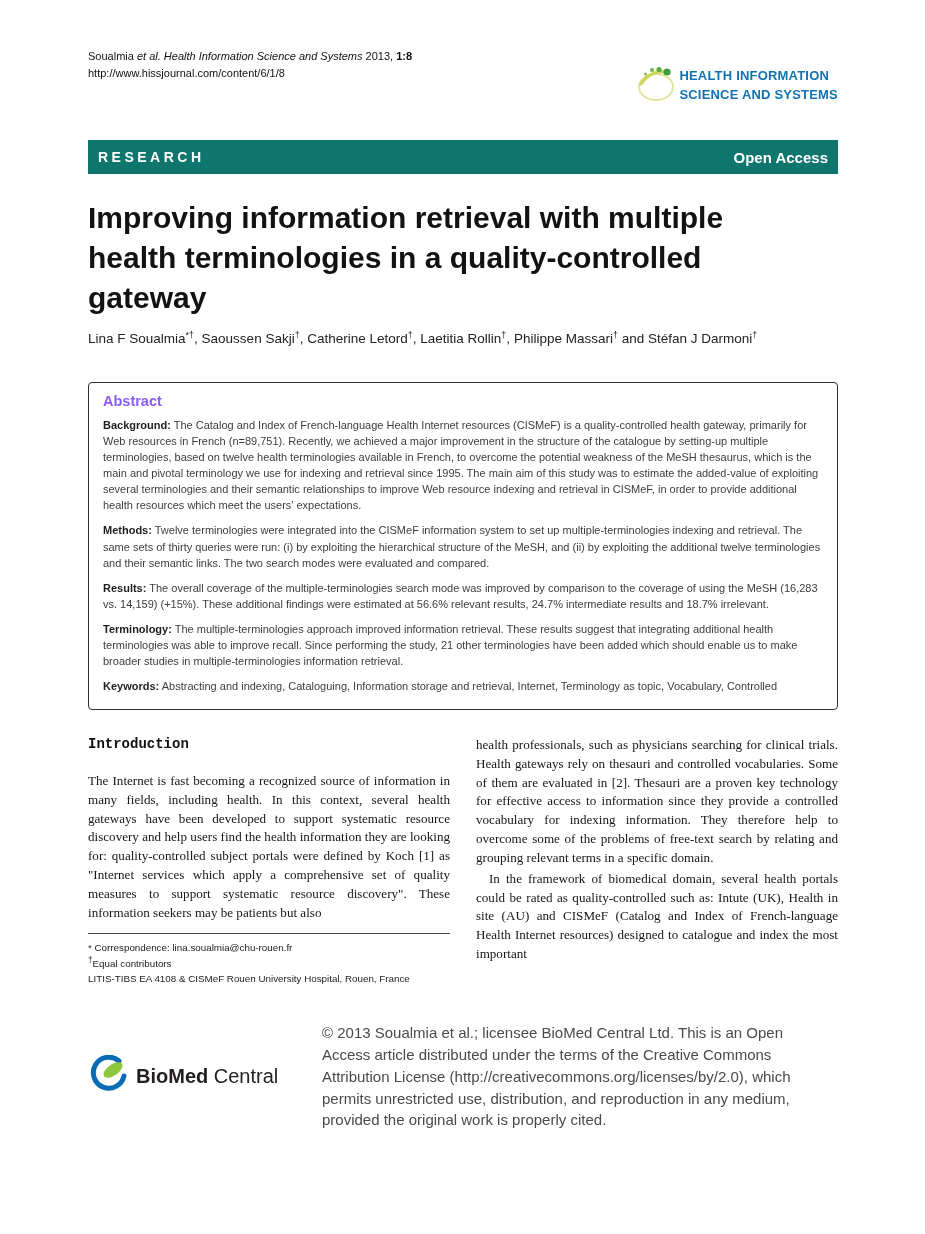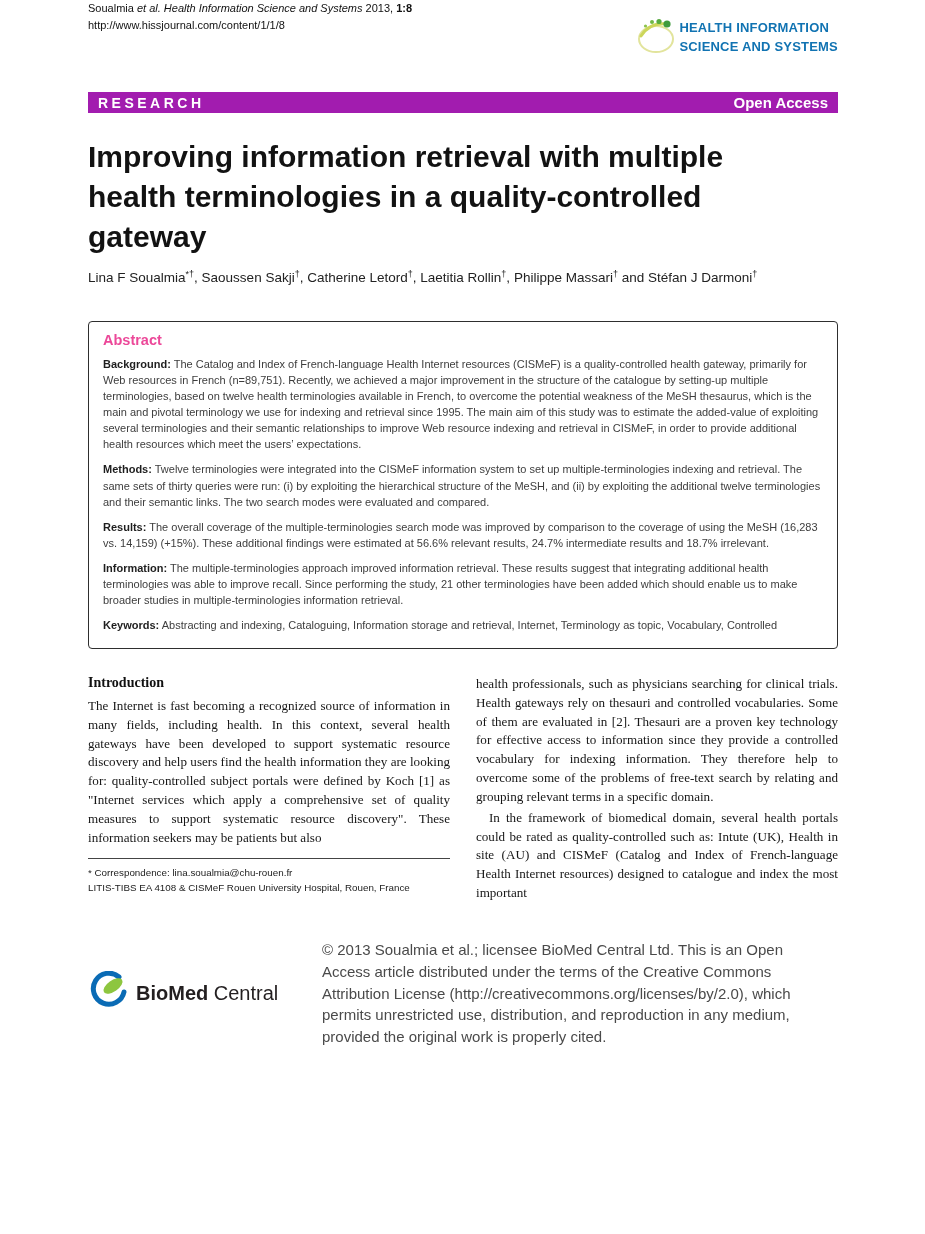--- a/index.html
+++ b/index.html
@@ -4,51 +4,51 @@
 <style>
   * { box-sizing: border-box; }
   html, body { margin: 0; padding: 0; }
   body {
     width: 925px; height: 1234px;
     background: #ffffff;
     font-family: "Liberation Sans", sans-serif;
     color: #1a1a1a;
   }
   .page { position: relative; width: 925px; height: 1234px; overflow: hidden; background:#fff; }
-  .content { width: 750px; margin-left: 88px; }
+  .content { width: 750px; margin-left: 88px; padding-top: 48px; }
 
   
   .header { display: flex; justify-content: space-between; align-items: flex-start; min-height: 92px; }
   .citation { font-size: 11px; line-height: 1.5; color: #111; }
   .cit-url { font-size: 11px; color: #111; }
   .brand { display: flex; align-items: center; margin-top: 14px; }
   .brand-text { color: #1173b2; font-weight: bold; font-size: 13px; line-height: 1.45; letter-spacing: 0.2px; }
 
   
-  .banner { background: #a21caf; color: #fff; height: 21px; display: flex; align-items: center;
+  .banner { background: #0f766e; color: #fff; height: 34px; display: flex; align-items: center;
             justify-content: space-between; padding: 0 10px; font-weight: bold; }
   .banner-left { font-size: 14px; letter-spacing: 3.5px; }
   .banner-right { font-size: 15px; }
 
   
   h1.title { margin: 24px 0 0; font-size: 30px; line-height: 1.33; font-weight: 700; color: #121212; width: 700px; }
   .authors { margin-top: 12px; font-size: 13.5px; color: #222; }
   .authors sup { font-size: 9px; }
 
   
   .abstract { margin-top: 36px; border: 1px solid #2e2e2e; border-radius: 4px; padding: 10px 14px 13px; }
-  .abstract h2 { margin: 0 0 8px; font-size: 14.5px; color: #ec4899; }
+  .abstract h2 { margin: 0 0 8px; font-size: 14.5px; color: #8b5cf6; }
   .abs-p { margin: 0 0 9px; font-size: 11px; line-height: 1.46; color: #3d3d3d; }
   .abs-p:last-child { margin-bottom: 2px; }
   .abs-p b { color: #1e1e1e; }
 
   
   .columns { display: flex; gap: 26px; margin-top: 26px; font-family: "Liberation Serif", serif; }
   .col { width: 362px; }
-  h3.section { margin: 0 0 6px; font-size: 14px; font-weight: bold; color: #111; font-family: Liberation Serif, serif; }
+  h3.section { margin: 0 0 20px; font-size: 14px; font-weight: bold; color: #111; font-family: Liberation Mono, monospace; }
   .body-p { margin: 0; font-size: 13.1px; line-height: 1.44; text-align: justify; color: #161616; }
   .body-p.indent { text-indent: 13px; margin-top: 2px; }
 
   
   .footnotes { margin-top: 10px; border-top: 1px solid #444; padding-top: 6px;
                font-family: "Liberation Sans", sans-serif; font-size: 9.8px; line-height: 1.55; color: #222; }
   .footnotes .email { color: #222; }
 
   
   .footer { display: flex; align-items: center; gap: 28px; margin-top: 20px; }
@@ -60,21 +60,21 @@
 <body>
 
 <div class="page">
   <div class="content">
 
     <div class="header">
       <div class="citation">
         <div>
           <span>Soualmia </span><i>et al. Health Information Science and Systems </i><span>2013, </span><b>1:8</b>
         </div>
-        <div class="cit-url">http://www.hissjournal.com/content/1/1/8</div>
+        <div class="cit-url">http://www.hissjournal.com/content/6/1/8</div>
       </div>
       <div class="brand">
         <span>
           <svg width="46" height="44" viewBox="0 0 46 44" aria-hidden="true">
             <ellipse cx="23" cy="25" rx="17" ry="13" fill="none" stroke="#e2e49c" stroke-width="2"></ellipse>
             <path d="M8 22 Q 17 8 34 10" fill="none" stroke="#ccd65a" stroke-width="3" stroke-linecap="round"></path>
             <circle cx="34" cy="10" r="3.6" fill="#3f9b3c"></circle>
             <circle cx="26" cy="7.5" r="2.6" fill="#57ab3e"></circle>
             <circle cx="19" cy="8" r="2" fill="#6fb844"></circle>
             <circle cx="12.5" cy="12" r="1.6" fill="#8cc34b"></circle>
@@ -103,33 +103,34 @@
       <p class="abs-p">
         <b>Background:</b> <span>The Catalog and Index of French-language Health Internet resources (CISMeF) is a quality-controlled health gateway, primarily for Web resources in French (n=89,751). Recently, we achieved a major improvement in the structure of the catalogue by setting-up multiple terminologies, based on twelve health terminologies available in French, to overcome the potential weakness of the MeSH thesaurus, which is the main and pivotal terminology we use for indexing and retrieval since 1995. The main aim of this study was to estimate the added-value of exploiting several terminologies and their semantic relationships to improve Web resource indexing and retrieval in CISMeF, in order to provide additional health resources which meet the users’ expectations.</span>
       </p>
       <p class="abs-p">
         <b>Methods:</b> <span>Twelve terminologies were integrated into the CISMeF information system to set up multiple-terminologies indexing and retrieval. The same sets of thirty queries were run: (i) by exploiting the hierarchical structure of the MeSH, and (ii) by exploiting the additional twelve terminologies and their semantic links. The two search modes were evaluated and compared.</span>
       </p>
       <p class="abs-p">
         <b>Results:</b> <span>The overall coverage of the multiple-terminologies search mode was improved by comparison to the coverage of using the MeSH (16,283 vs. 14,159) (+15%). These additional findings were estimated at 56.6% relevant results, 24.7% intermediate results and 18.7% irrelevant.</span>
       </p>
       <p class="abs-p">
-        <b>Information:</b> <span>The multiple-terminologies approach improved information retrieval. These results suggest that integrating additional health terminologies was able to improve recall. Since performing the study, 21 other terminologies have been added which should enable us to make broader studies in multiple-terminologies information retrieval.</span>
+        <b>Terminology:</b> <span>The multiple-terminologies approach improved information retrieval. These results suggest that integrating additional health terminologies was able to improve recall. Since performing the study, 21 other terminologies have been added which should enable us to make broader studies in multiple-terminologies information retrieval.</span>
       </p>
       <p class="abs-p">
         <b>Keywords:</b> <span>Abstracting and indexing, Cataloguing, Information storage and retrieval, Internet, Terminology as topic, Vocabulary, Controlled</span>
       </p>
     </div>
 
     <div class="columns">
       <div class="col">
         <h3 class="section">Introduction</h3>
         <p class="body-p">The Internet is fast becoming a recognized source of information in many fields, including health. In this context, several health gateways have been developed to support systematic resource discovery and help users find the health information they are looking for: quality-controlled subject portals were defined by Koch [1] as "Internet services which apply a comprehensive set of quality measures to support systematic resource discovery". These information seekers may be patients but also</p>
         <div class="footnotes">
           <div><span>* Correspondence: </span><span class="email">lina.soualmia@chu-rouen.fr</span></div>
+          <div><sup>†</sup><span>Equal contributors</span></div>
           <div>LITIS-TIBS EA 4108 &amp; CISMeF Rouen University Hospital, Rouen, France</div>
         </div>
       </div>
       <div class="col">
         <p class="body-p">health professionals, such as physicians searching for clinical trials. Health gateways rely on thesauri and controlled vocabularies. Some of them are evaluated in [2]. Thesauri are a proven key technology for effective access to information since they provide a controlled vocabulary for indexing information. They therefore help to overcome some of the problems of free-text search by relating and grouping relevant terms in a specific domain.</p>
         <p class="body-p indent">In the framework of biomedical domain, several health portals could be rated as quality-controlled such as: Intute (UK), Health in site (AU) and CISMeF (Catalog and Index of French-language Health Internet resources) designed to catalogue and index the most important</p>
       </div>
     </div>
 
     <div class="footer">

